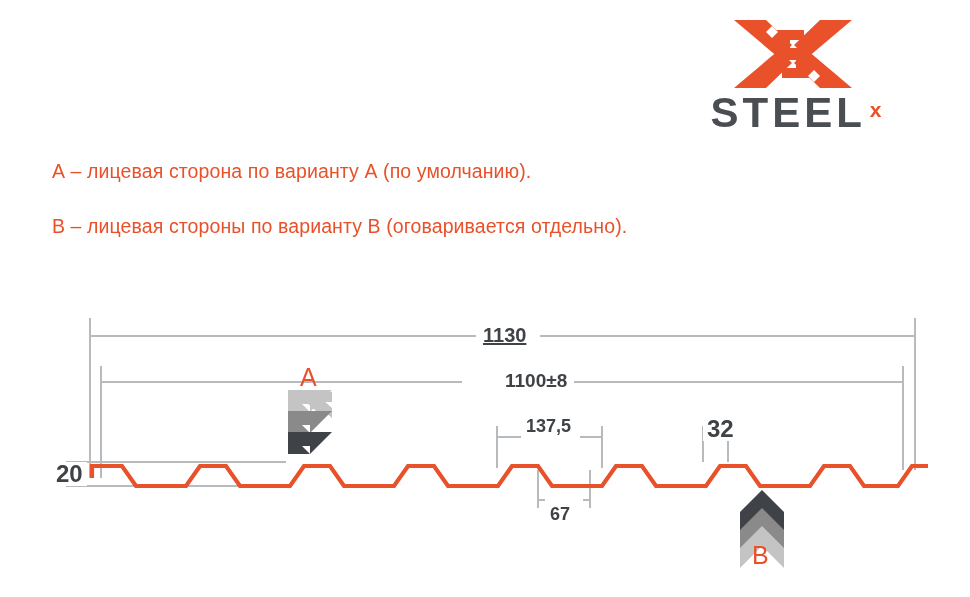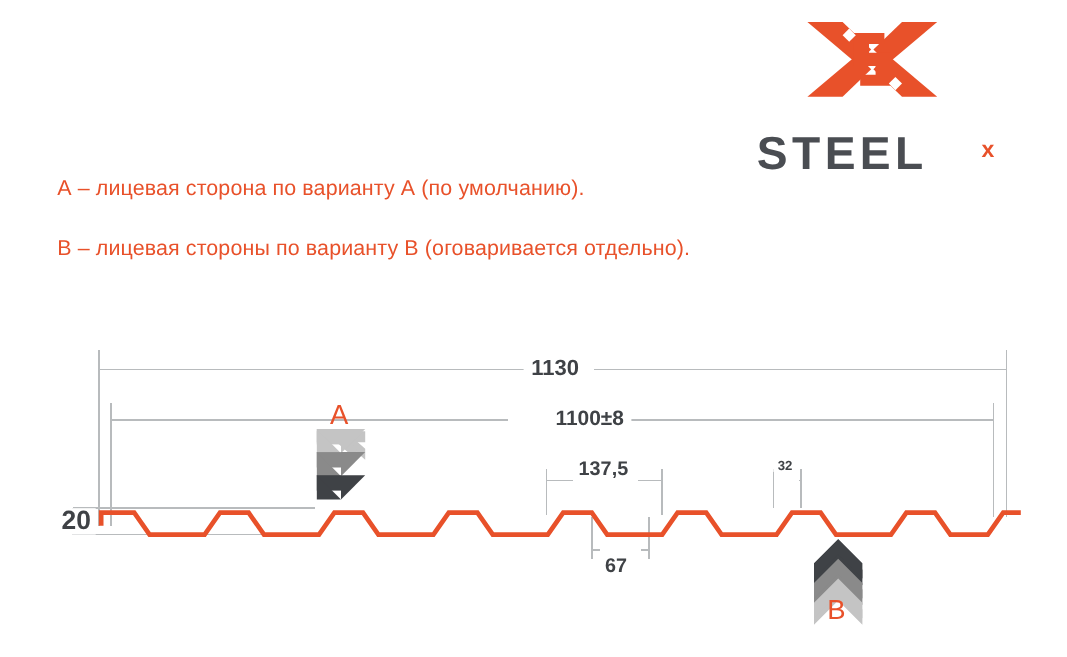--- a/index.html
+++ b/index.html
@@ -31,26 +31,26 @@
   .logo-mark {
     position: absolute;
     left: 44px;
     top: 0px;
     width: 122px;
     height: 80px;
   }
   .logo-word {
     position: absolute;
     left: 0px;
-    top: 107px;
+    top: 80px;
     width: 212px;
     height: 40px;
     display: flex;
     align-items: flex-end;
-    justify-content: space-between;
+    justify-content: center;
   }
   .logo-steel {
     font-size: 42px;
     font-weight: bold;
     letter-spacing: 4px;
     color: #4a4d52;
     line-height: 1;
     font-family: "Liberation Sans", sans-serif;
   }
   .logo-x {
@@ -99,24 +99,24 @@
   
   .dim-text {
     position: absolute;
     color: #3f4246;
     font-weight: bold;
     font-family: "Liberation Sans", sans-serif;
     background: #ffffff;
     line-height: 1;
     white-space: nowrap;
   }
-  .dim-1130 { left: 476px; top: 325px; font-size: 20px; padding: 0 7px; }
+  .dim-1130 { left: 476px; top: 325px; font-size: 20px; padding: 0 7px; text-decoration: underline; }
   .dim-1100 { left: 462px; top: 371px; font-size: 19px; padding: 0 7px; margin-left: 36px; }
   .dim-1375 { left: 521px; top: 417px; font-size: 18px; padding: 0 5px; }
-  .dim-32   { left: 703px; top: 417px; font-size: 12px; padding: 0 4px; }
+  .dim-32   { left: 703px; top: 417px; font-size: 24px; padding: 0 4px; }
   .dim-67   { left: 545px; top: 505px; font-size: 18px; padding: 0 5px; }
   .dim-20   { left: 52px;  top: 462px; font-size: 24px; padding: 0 4px; }
 </style>
 </head>
 <body>
 
 <div class="page">
 
   <div class="logo">
     <div class="logo-mark">

